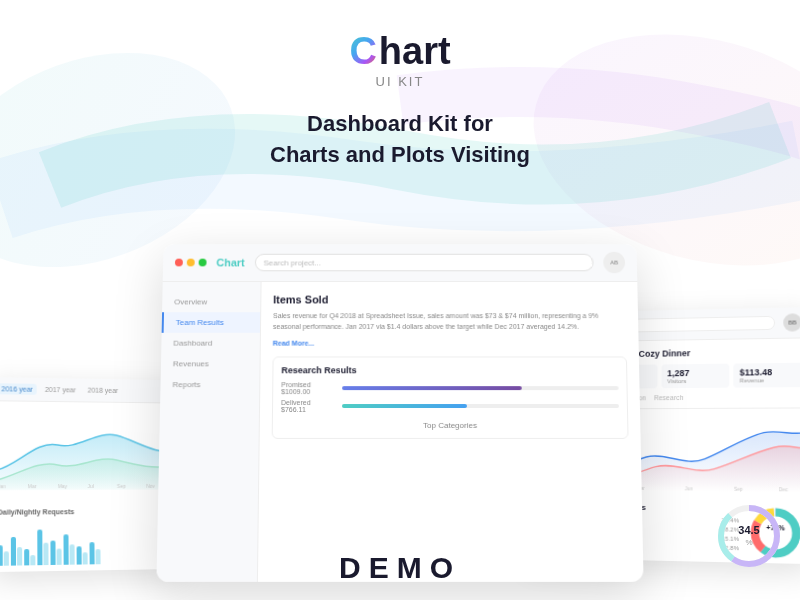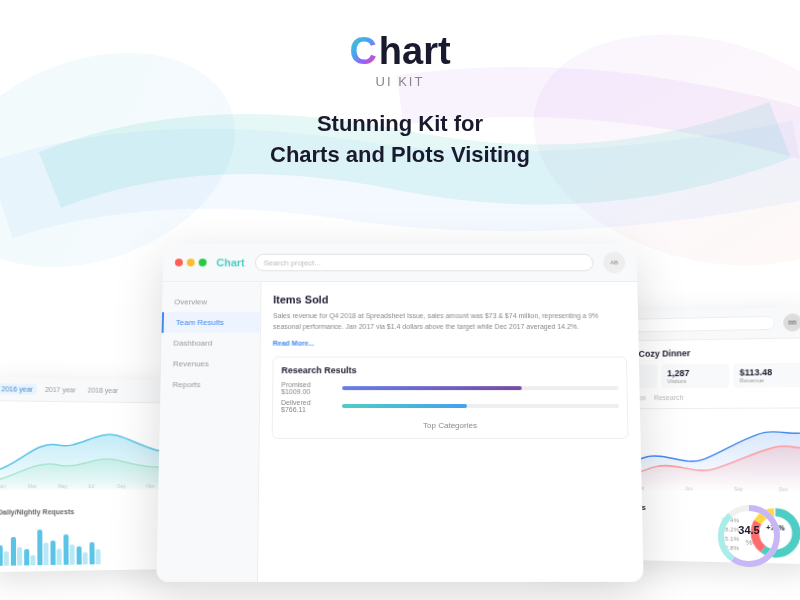--- a/index.html
+++ b/index.html
@@ -489,21 +489,21 @@
   <path d="M 400 100 Q 550 80 700 110 Q 780 125 820 140" stroke="rgba(168,85,247,0.07)" stroke-width="50" fill="none"></path>
 </svg>
 
 <div class="header">
   <div class="logo-area">
     <span class="logo-c">C</span>
     <span class="logo-rest">hart</span>
   </div>
   <div class="logo-subtitle">UI Kit</div>
   <div class="tagline">
-    <div>Stunning Kit for</div>
+    <div>Dashboard Kit for</div>
     <div>Charts and Plots Visiting</div>
   </div>
 </div>
 
 <div class="mockups-container">
 
   <div class="mockup-left">
     <div class="mockup-left-header">
       <span class="year-tab active">2016 year</span>
       <span class="year-tab">2017 year</span>
@@ -732,20 +732,21 @@
               <text x="27.5" y="25" text-anchor="middle" font-size="7" font-weight="700" fill="#1a1a2e">+73%</text>
               <text x="27.5" y="34" text-anchor="middle" font-size="5" fill="#999"></text>
             </svg>
           </div>
         </div>
 
       </div>
     </div>
   </div>
 
+  <div class="demo-label">DEMO</div>
 
   <div class="progress-ring-container">
     <svg width="70" height="70" viewBox="0 0 70 70">
       <circle cx="35" cy="35" r="28" fill="none" stroke="#f0f0f0" stroke-width="6"></circle>
       <circle cx="35" cy="35" r="28" fill="none" stroke="#c8b6f7" stroke-width="6" stroke-dasharray="105 175.9" stroke-dashoffset="0" transform="rotate(-90 35 35)"></circle>
       <circle cx="35" cy="35" r="28" fill="none" stroke="#a8edea" stroke-width="6" stroke-dasharray="50 175.9" stroke-dashoffset="-105" transform="rotate(-90 35 35)"></circle>
       <text x="35" y="33" text-anchor="middle" font-size="11" font-weight="700" fill="#1a1a2e">34.5</text>
       <text x="35" y="44" text-anchor="middle" font-size="8" fill="#999">%</text>
     </svg>
   </div>

